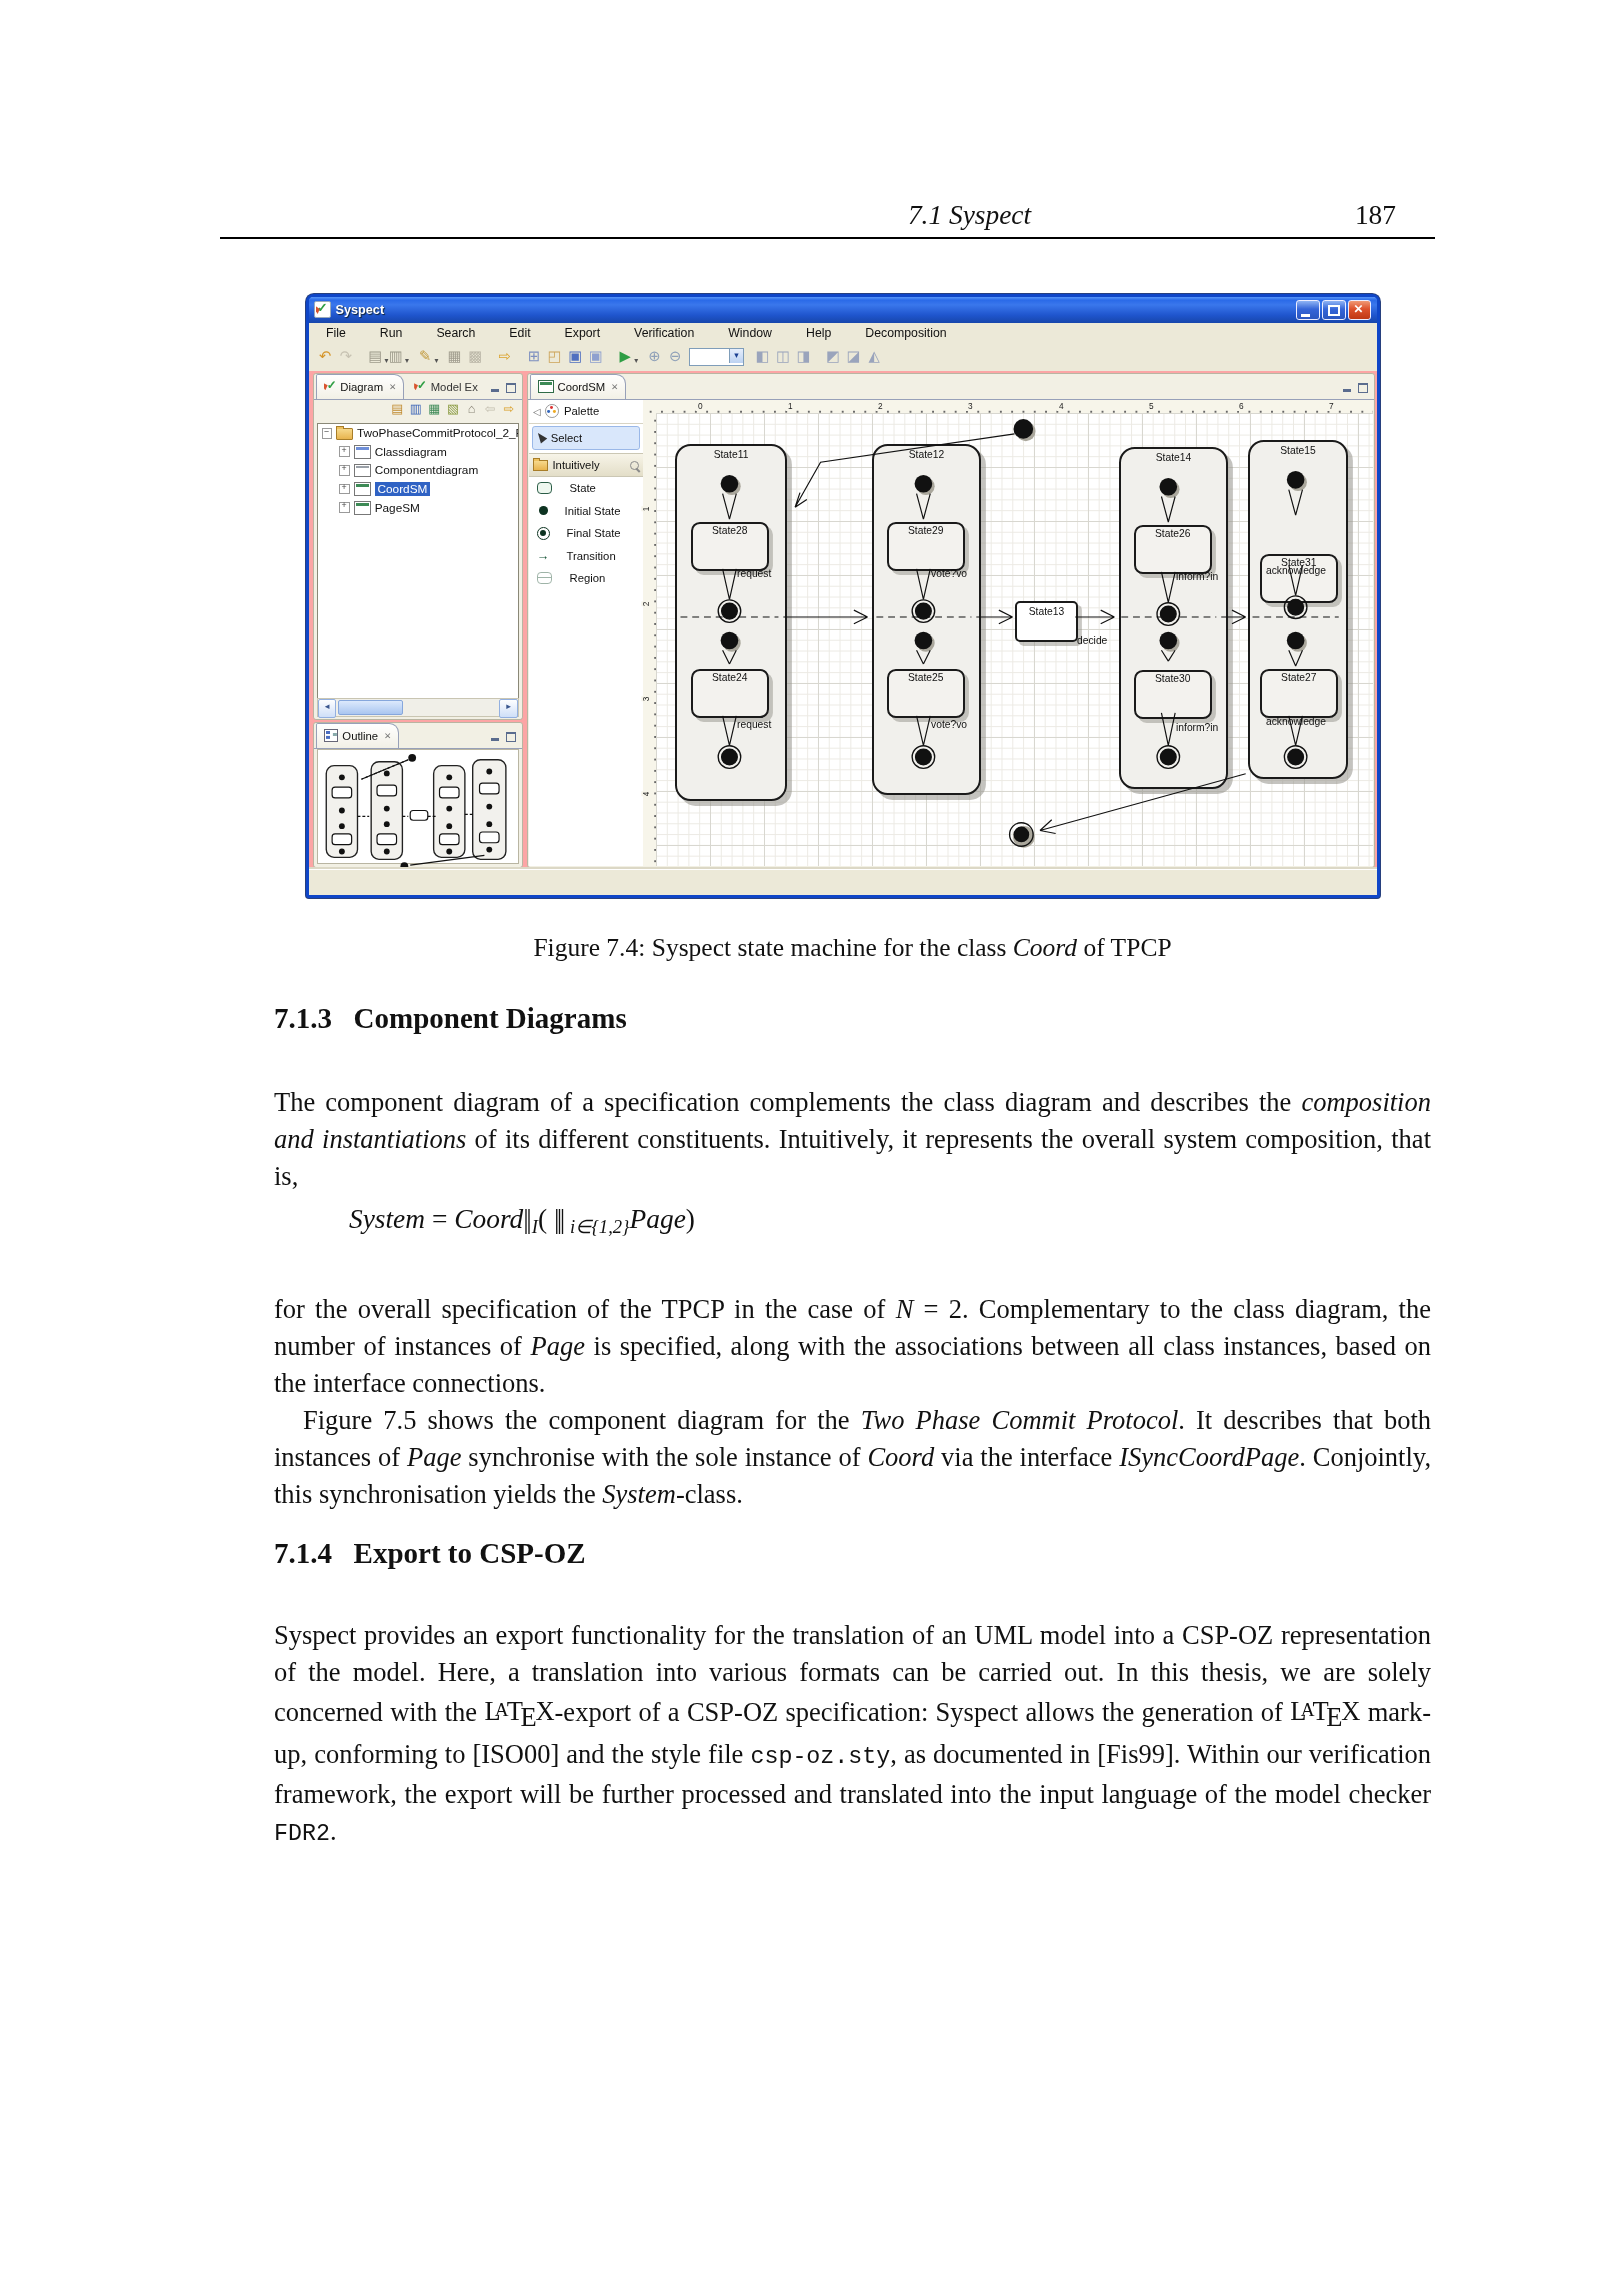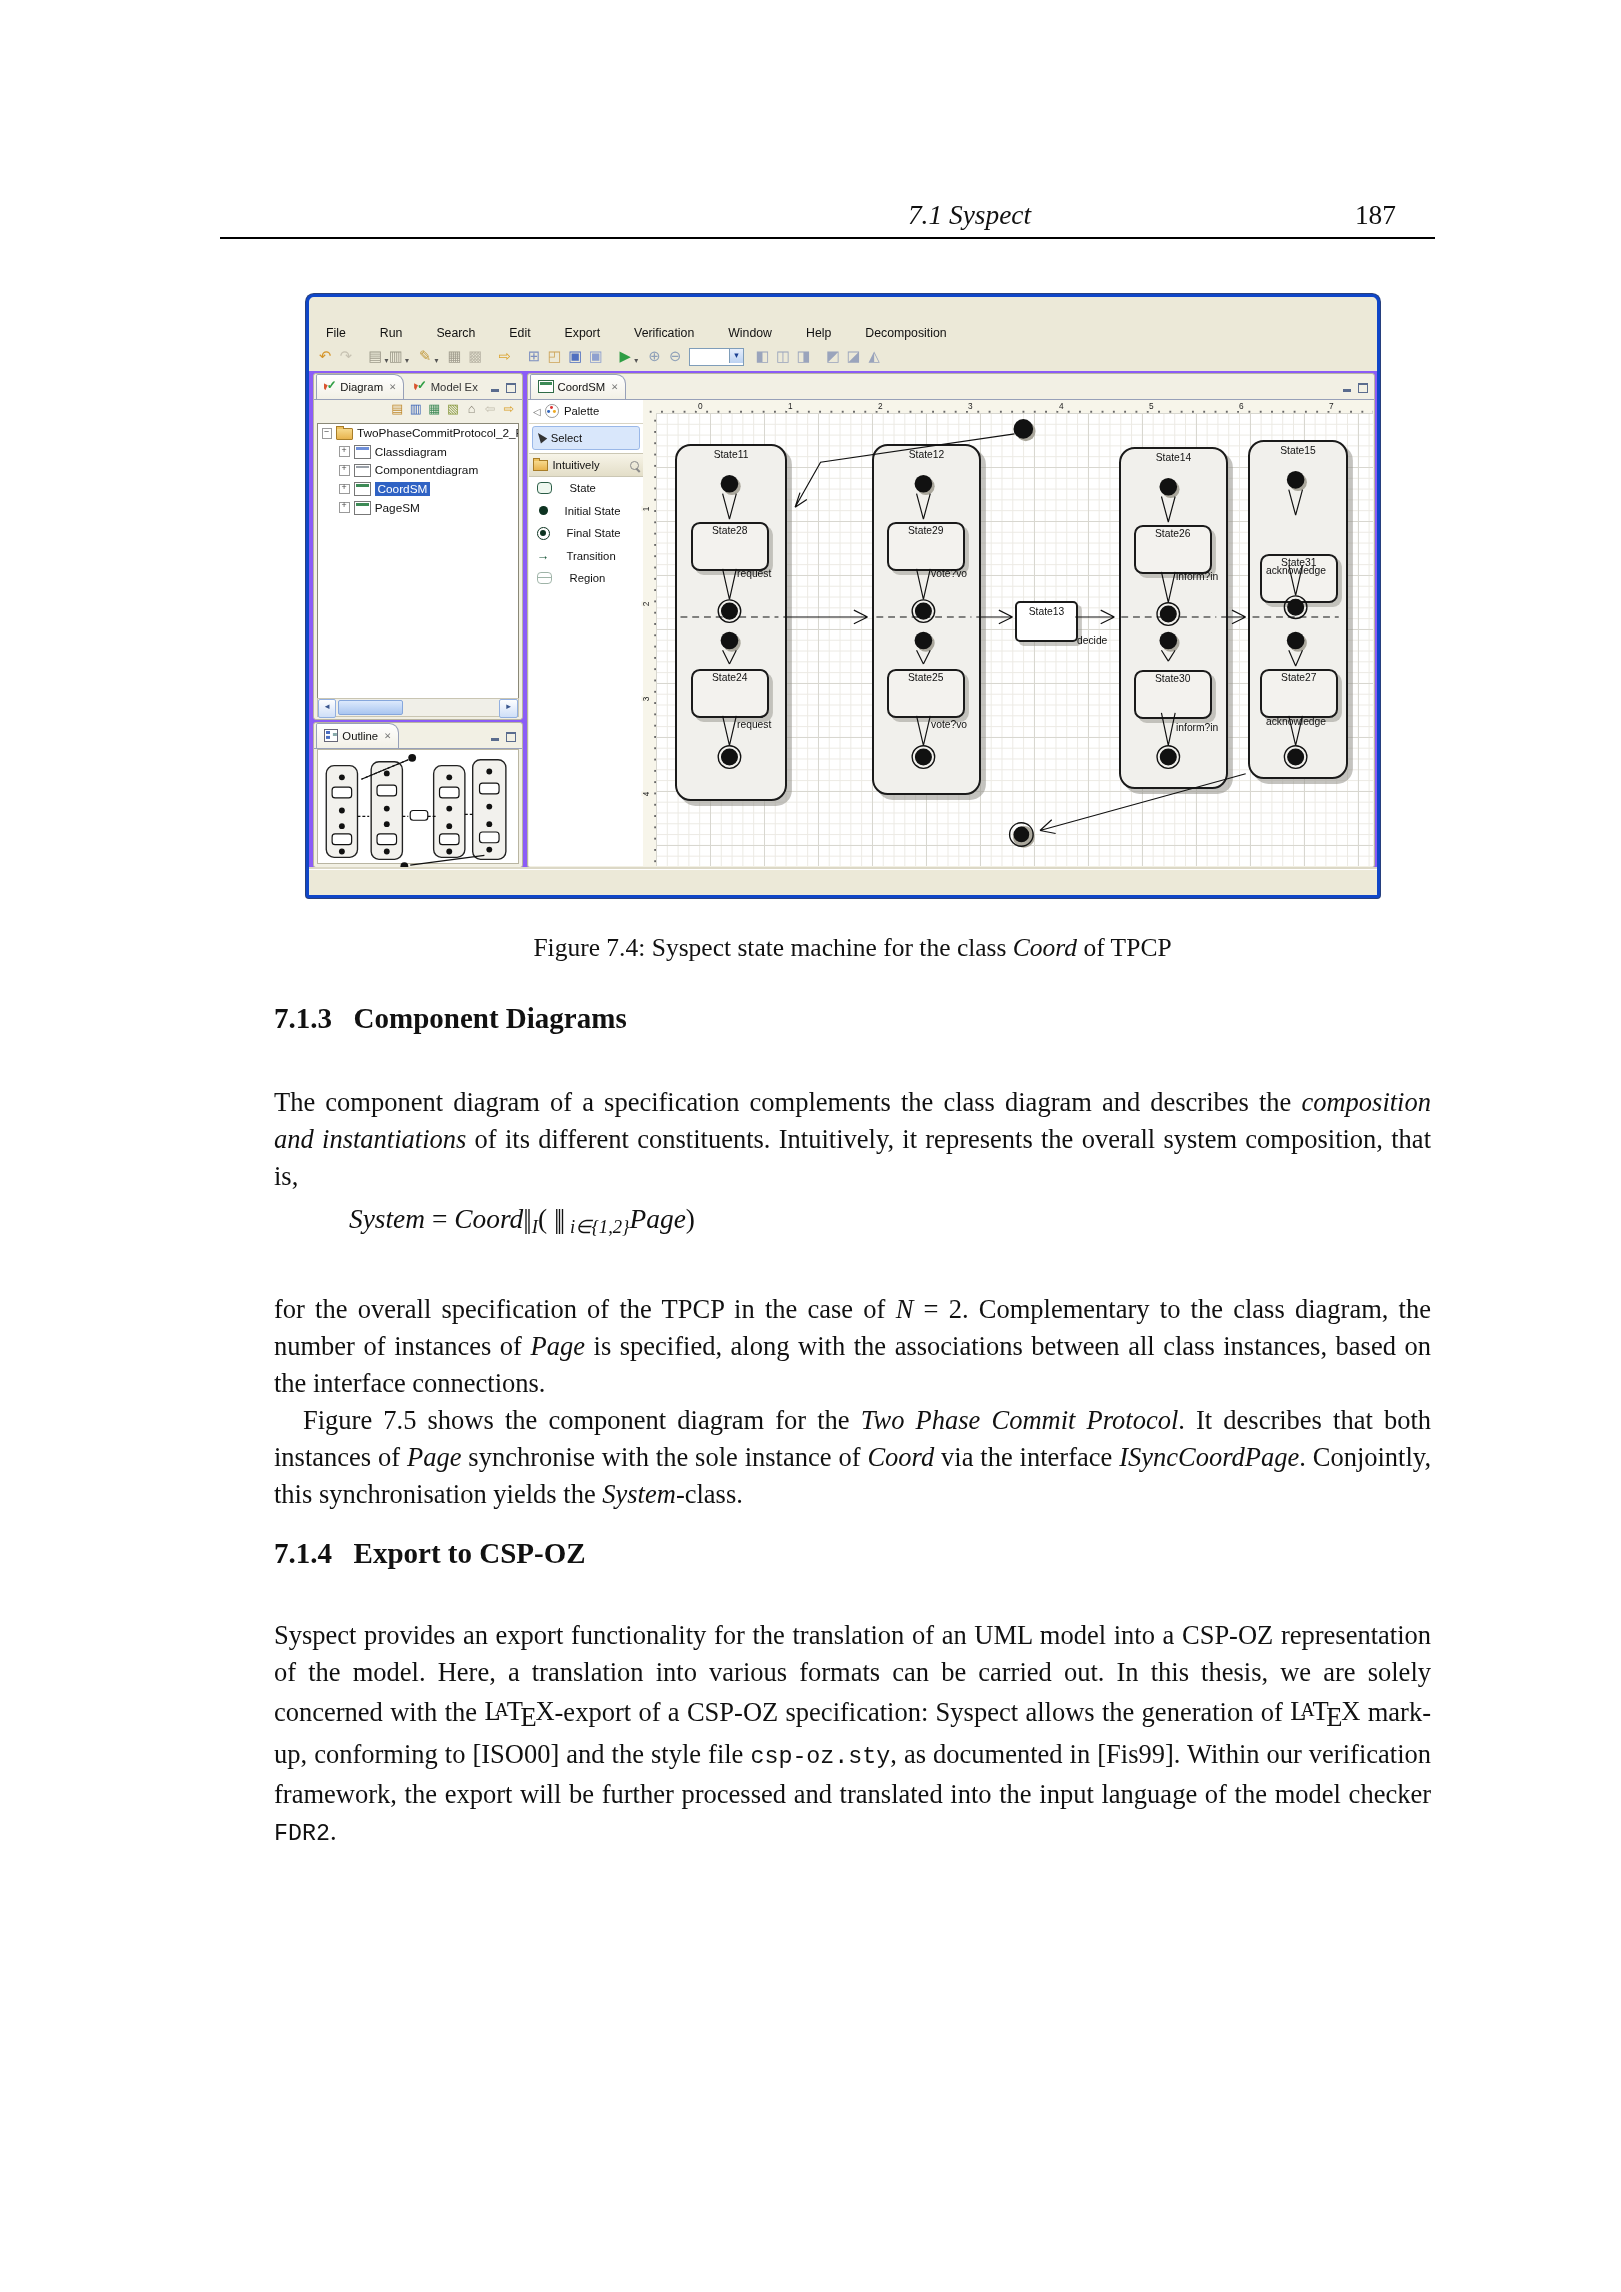--- a/index.html
+++ b/index.html
@@ -52,21 +52,21 @@
   .toolbar{position:absolute;left:0;top:47px;right:0;height:26.5px;background:#ece9d8;display:flex;align-items:center;
            padding-left:5.9px;border-bottom:1px solid #cfcbb8;}
   .tbi{width:20.6px;text-align:center;font-size:14.7px;line-height:21.6px;position:relative;}
   .tbi.sep{width:8.8px;}
   .tbi.sep::before{content:"";position:absolute;left:3.9px;top:2.9px;bottom:2.9px;width:1px;background:#c9c5b2;border-right:1px solid #fff;}
   .tbi.dd::after{content:"▾";font-size:7.8px;color:#555;position:absolute;right:-2.9px;top:3.9px;}
   .tbi.combo{width:53px;height:15.7px;background:#fff;border:1px solid #7f9db9;margin:0 7.8px 0 3.9px;}
   .tbi.combo::after{content:"▾";position:absolute;right:0;top:0;width:13.7px;height:13.7px;font-size:8.8px;color:#1b3f91;
       background:linear-gradient(#e6eefc,#bcd2f2);border-left:1px solid #7f9db9;text-align:center;line-height:13.7px;}
 
-  .workspace{position:absolute;left:0;top:74px;right:0;bottom:25.5px;background:#8b5cf6;padding-left:12px;}
+  .workspace{position:absolute;left:0;top:74px;right:0;bottom:25.5px;background:#fca5a5;padding-left:12px;}
   .statusbar{position:absolute;left:0;right:0;bottom:0;height:25.5px;background:#ece9d8;border-top:1px solid #fff;
              box-shadow:0 -2px 0 #dcd8c6;}
 
   
   .panel-left{position:absolute;left:3.9px;top:2px;width:210px;bottom:2px;}
   .view-top{position:absolute;left:0;top:0;right:0;height:345px;background:#f2f0e4;border:1px solid #b9b5a2;border-radius:2.9px;}
   .tabsrow{position:absolute;left:0;top:0;right:0;height:24.5px;border-bottom:1px solid #97a0b8;display:flex;align-items:flex-end;}
   .tab{height:23.5px;display:inline-flex;align-items:center;gap:3.9px;padding:0 6.9px;font-size:11.3px;
        border:1px solid #97a0b8;border-bottom:none;border-radius:2px 9.8px 0 0;background:linear-gradient(#ffffff,#f2f0e6);margin-left:2px;}
   .tab.inactive{background:transparent;border-color:transparent;color:#333;}
@@ -166,20 +166,29 @@
 
 <div class="page">
 
   <div class="runhead">
     <span class="sec">7.1 Syspect</span>
     <span class="pnum">187</span>
   </div>
 
   <div class="win">
 
+    <div class="titlebar">
+      <span class="logo-ico"></span>
+      <span class="win-title">Syspect</span>
+      <span class="winbtns">
+        <span class="wbtn wbtn-min"></span>
+        <span class="wbtn wbtn-max"></span>
+        <span class="wbtn wbtn-close"></span>
+      </span>
+    </div>
 
     <div class="menubar">
 
     <span class="mi">File</span>
         <span class="mi">Run</span>
         <span class="mi">Search</span>
         <span class="mi">Edit</span>
         <span class="mi">Export</span>
         <span class="mi">Verification</span>
         <span class="mi">Window</span>

